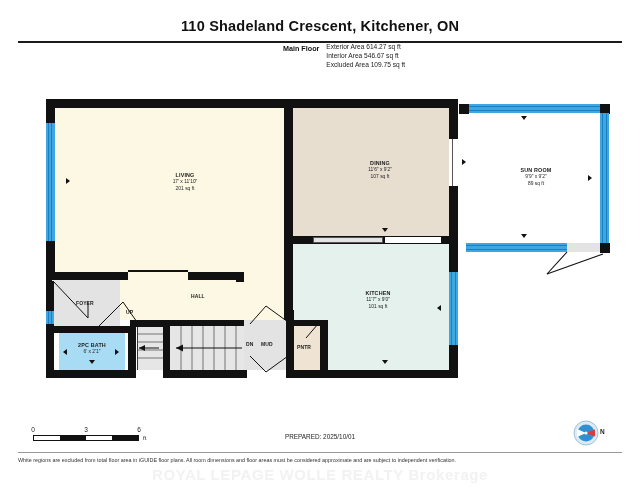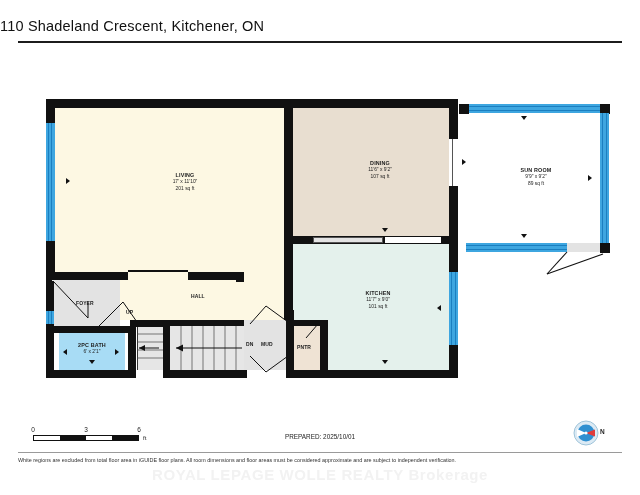--- a/index.html
+++ b/index.html
@@ -1,22 +1,22 @@
 <!DOCTYPE html>
 <html><head>
 <meta charset="utf-8">
 <style>
   html,body{margin:0;padding:0;background:#ffffff;}
   body{width:640px;height:495px;font-family:"Liberation Sans",sans-serif;color:#1a1a1a;position:relative;overflow:hidden;}
 
   .page{position:absolute;inset:0;background:#fff;}
 
   
-  .title{position:absolute;left:0;top:18px;width:640px;text-align:left;
-         font-size:14.5px;font-weight:normal;letter-spacing:.2px;color:#111;}
+  .title{position:absolute;left:0;top:18px;width:640px;text-align:center;
+         font-size:14.5px;font-weight:bold;letter-spacing:.2px;color:#111;}
   .title-rule{position:absolute;left:18px;top:41px;width:604px;height:2px;background:#1c1c1c;}
 
   .areas{position:absolute;left:283px;top:43px;display:flex;gap:7px;align-items:flex-start;}
   .areas .floor-label{font-size:7.2px;font-weight:bold;color:#111;padding-top:.5px;white-space:nowrap;}
   .areas .lines{display:flex;flex-direction:column;gap:2.2px;}
   .areas .lines div{font-size:6.6px;color:#222;white-space:nowrap;}
 
   
   .plan{position:absolute;left:0;top:0;width:640px;height:495px;}
 
@@ -75,20 +75,28 @@
              font-size:15px;font-weight:bold;letter-spacing:.6px;color:#f2f2f2;white-space:nowrap;}
 </style>
 </head>
 <body>
 
 <div class="page">
 
   <div class="title">110 Shadeland Crescent, Kitchener, ON</div>
   <div class="title-rule"></div>
 
+  <div class="areas">
+    <div class="floor-label">Main Floor</div>
+    <div class="lines">
+      <div>Exterior Area 614.27 sq ft</div>
+      <div>Interior Area 546.67 sq ft</div>
+      <div>Excluded Area 109.75 sq ft</div>
+    </div>
+  </div>
 
   <div class="plan">
 
     <div class="b r-living" style="left:52px;top:102px;width:236px;height:176px;"></div>
 
     <div class="b wall" style="left:46px;top:99px;width:246px;height:9px;"></div>
 
     <div class="b wall" style="left:46px;top:99px;width:9px;height:24px;"></div>
     <div class="b wall" style="left:46px;top:241px;width:9px;height:40px;"></div>
 

